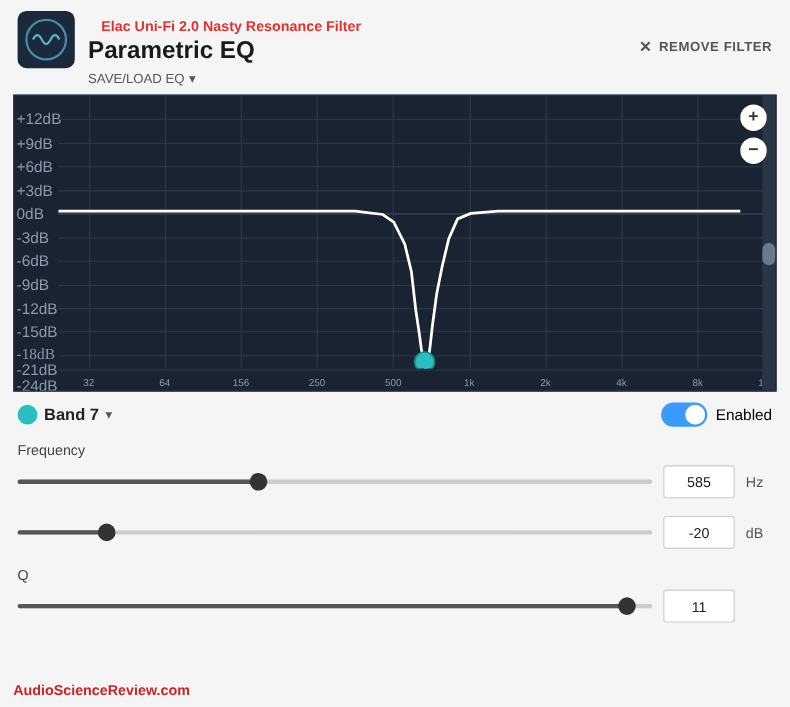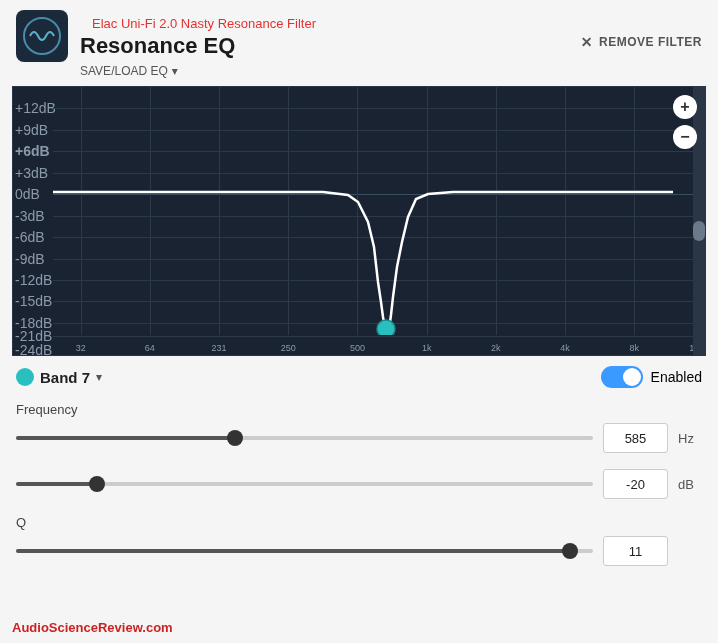--- a/index.html
+++ b/index.html
@@ -316,22 +316,22 @@
 <div class="header">
   <div class="header-top">
     <div class="title-left">
       <div class="logo-icon">
         <svg width="40" height="40" viewBox="0 0 40 40">
           <circle cx="20" cy="20" r="18" fill="none" stroke="#4a8aaa" stroke-width="2"></circle>
           <path d="M8 20 Q12 12 16 20 Q20 28 24 20 Q28 12 32 20" fill="none" stroke="#5ab0cc" stroke-width="2"></path>
         </svg>
       </div>
       <div class="title-text">
-        <span style="color:#e63030;font-size:13px;font-weight:400;position:absolute;top:6px;left:76px;">Elac Uni-Fi 2.0 Nasty Resonance Filter</span>
-        <span class="app-title" style="margin-top:20px;">Resonance EQ</span>
+        <span style="color:#e63030;font-size:13px;font-weight:700;position:absolute;top:6px;left:76px;">Elac Uni-Fi 2.0 Nasty Resonance Filter</span>
+        <span class="app-title" style="margin-top:20px;">Parametric EQ</span>
       </div>
     </div>
     <div class="right-header">
       <button class="remove-filter-btn">
         <span style="font-size:14px;">✕</span>
         <span>REMOVE FILTER</span>
       </button>
     </div>
   </div>
   <div class="save-load-row">
@@ -343,48 +343,48 @@
 </div>
 
 <div class="eq-chart-container">
 
   <div class="eq-grid">
 
     <div class="grid-label" style="top:8%;"><span>+12dB</span></div>
     <div class="grid-line-h" style="top:8%;"></div>
     <div class="grid-label" style="top:16%;"><span>+9dB</span></div>
     <div class="grid-line-h" style="top:16%;"></div>
-    <div class="grid-label" style="top:24%;font-weight:bold;"><span>+6dB</span></div>
+    <div class="grid-label" style="top:24%;"><span>+6dB</span></div>
     <div class="grid-line-h" style="top:24%;"></div>
     <div class="grid-label" style="top:32%;"><span>+3dB</span></div>
     <div class="grid-line-h" style="top:32%;"></div>
     <div class="grid-label" style="top:40%;"><span>0dB</span></div>
     <div class="grid-line-h" style="top:40%;background:#3a5060;"></div>
     <div class="grid-label" style="top:48%;"><span>-3dB</span></div>
     <div class="grid-line-h" style="top:48%;"></div>
     <div class="grid-label" style="top:56%;"><span>-6dB</span></div>
     <div class="grid-line-h" style="top:56%;"></div>
     <div class="grid-label" style="top:64%;"><span>-9dB</span></div>
     <div class="grid-line-h" style="top:64%;"></div>
     <div class="grid-label" style="top:72%;"><span>-12dB</span></div>
     <div class="grid-line-h" style="top:72%;"></div>
     <div class="grid-label" style="top:80%;"><span>-15dB</span></div>
     <div class="grid-line-h" style="top:80%;"></div>
-    <div class="grid-label" style="top:88%;"><span>-18dB</span></div>
+    <div class="grid-label" style="top:88%;font-family:Liberation Serif, serif;"><span>-18dB</span></div>
     <div class="grid-line-h" style="top:88%;"></div>
     <div class="grid-label" style="top:93%;"><span>-21dB</span></div>
     <div class="grid-line-h" style="top:93%;"></div>
     <div class="grid-label" style="top:98%;"><span>-24dB</span></div>
 
     <div class="grid-line-v" style="left:calc(40px + 4%)"></div>
     <div class="freq-label" style="left:calc(40px + 4%)"><span>32</span></div>
     <div class="grid-line-v" style="left:calc(40px + 14%)"></div>
     <div class="freq-label" style="left:calc(40px + 14%)"><span>64</span></div>
     <div class="grid-line-v" style="left:calc(40px + 24%)"></div>
-    <div class="freq-label" style="left:calc(40px + 24%)"><span>231</span></div>
+    <div class="freq-label" style="left:calc(40px + 24%)"><span>156</span></div>
     <div class="grid-line-v" style="left:calc(40px + 34%)"></div>
     <div class="freq-label" style="left:calc(40px + 34%)"><span>250</span></div>
     <div class="grid-line-v" style="left:calc(40px + 44%)"></div>
     <div class="freq-label" style="left:calc(40px + 44%)"><span>500</span></div>
     <div class="grid-line-v" style="left:calc(40px + 54%)"></div>
     <div class="freq-label" style="left:calc(40px + 54%)"><span>1k</span></div>
     <div class="grid-line-v" style="left:calc(40px + 64%)"></div>
     <div class="freq-label" style="left:calc(40px + 64%)"><span>2k</span></div>
     <div class="grid-line-v" style="left:calc(40px + 74%)"></div>
     <div class="freq-label" style="left:calc(40px + 74%)"><span>4k</span></div>

